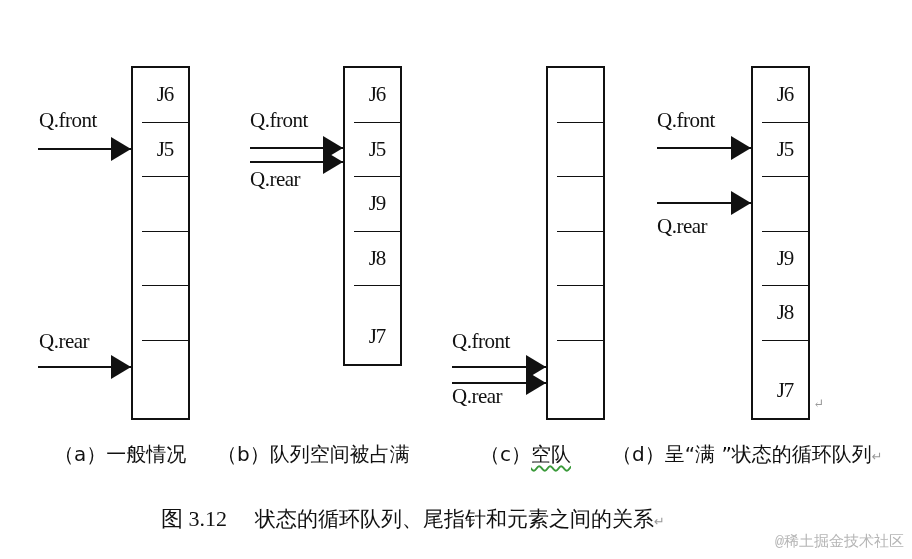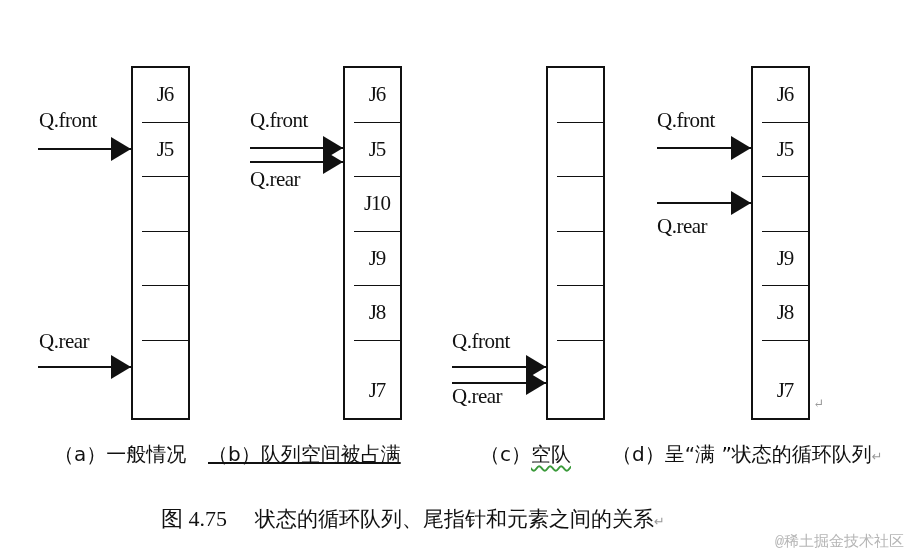--- a/index.html
+++ b/index.html
@@ -53,21 +53,20 @@
   <div class="cell"></div>
   <div class="cell"></div>
   <div class="cell"></div>
 </div>
 <div class="ptr-label" style="left:39px; top:110px;">Q.front</div>
 <div class="ptr-label" style="left:39px; top:331px;">Q.rear</div>
 
 <div class="queue" style="left:343px;">
   <div class="cell">J6</div>
   <div class="cell">J5</div>
-  <div class="cell">J10</div>
   <div class="cell">J9</div>
   <div class="cell">J8</div>
   <div class="cell">J7</div>
 </div>
 <div class="ptr-label" style="left:250px; top:110px;">Q.front</div>
 <div class="ptr-label" style="left:250px; top:169px;">Q.rear</div>
 
 <div class="queue" style="left:546px;">
   <div class="cell"></div>
   <div class="cell"></div>
@@ -85,25 +84,25 @@
   <div class="cell"></div>
   <div class="cell">J9</div>
   <div class="cell">J8</div>
   <div class="cell">J7</div>
 </div>
 <div class="ptr-label" style="left:657px; top:110px;">Q.front</div>
 <div class="ptr-label" style="left:657px; top:216px;">Q.rear</div>
 <span class="para-mark pm-d">↵</span>
 
 <div class="sub-caption" style="left:54px;">（a）一般情况</div>
-<div class="sub-caption" style="left:208px;text-decoration:underline;">（b）队列空间被占满</div>
+<div class="sub-caption" style="left:217px;">（b）队列空间被占满</div>
 <div class="sub-caption" style="left:480px;">
   <span>（c）</span><span class="squiggle">空队</span>
 </div>
 <div class="sub-caption" style="left:612px;">
   <span>（d）呈“满 ”状态的循环队列</span><span class="para-mark">↵</span>
 </div>
 
 <div class="fig-caption">
-  <span class="num">图 4.75</span><span>状态的循环队列、尾指针和元素之间的关系</span><span class="para-mark">↵</span>
+  <span class="num">图 3.12</span><span>状态的循环队列、尾指针和元素之间的关系</span><span class="para-mark">↵</span>
 </div>
 
 <div class="watermark">@稀土掘金技术社区</div>
 
 </body></html>

